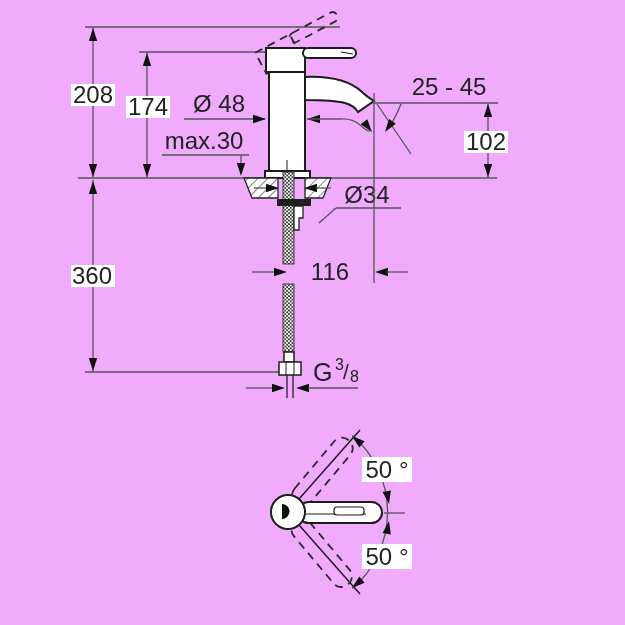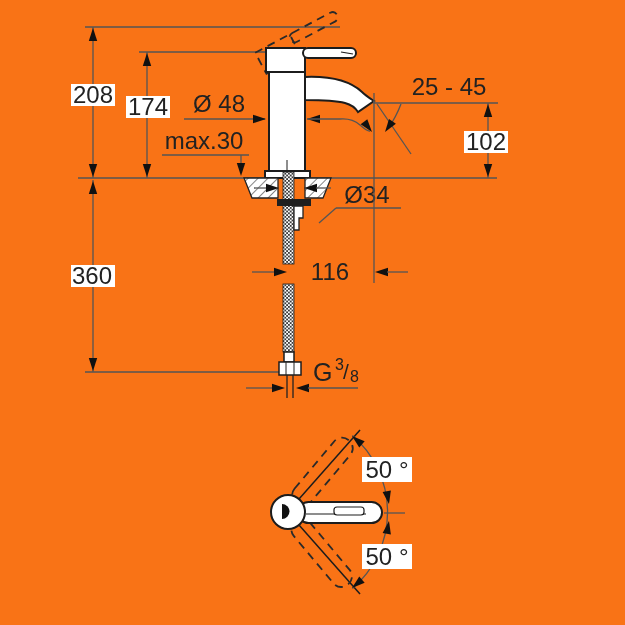--- a/index.html
+++ b/index.html
@@ -1,17 +1,17 @@
 <!DOCTYPE html>
 <html><head>
 <meta charset="utf-8">
 <style>
   html,body{margin:0;padding:0;background:#ffffff;}
   body{font-family:"Liberation Sans", sans-serif;}
-  .stage{width:625px;height:625px;position:relative;background:#f97316;overflow:hidden;}
+  .stage{width:625px;height:625px;position:relative;background:#f0abfc;overflow:hidden;}
   svg text{font-family:"Liberation Sans", sans-serif; fill:#222;}
   .dimtxt{font-size:24px;}
   .obj{stroke:#1c1c1c;stroke-width:2;fill:#ffffff;}
   .thin{stroke:#555;stroke-width:1.3;fill:none;}
   .obj2{stroke:#1c1c1c;stroke-width:1.5;fill:#ffffff;}
   .dash{stroke:#2a2a2a;stroke-width:1.8;fill:none;stroke-dasharray:8 6;}
   .arr{fill:#111;stroke:none;}
   .bg{fill:#ffffff;stroke:none;}
 </style>
 </head>

